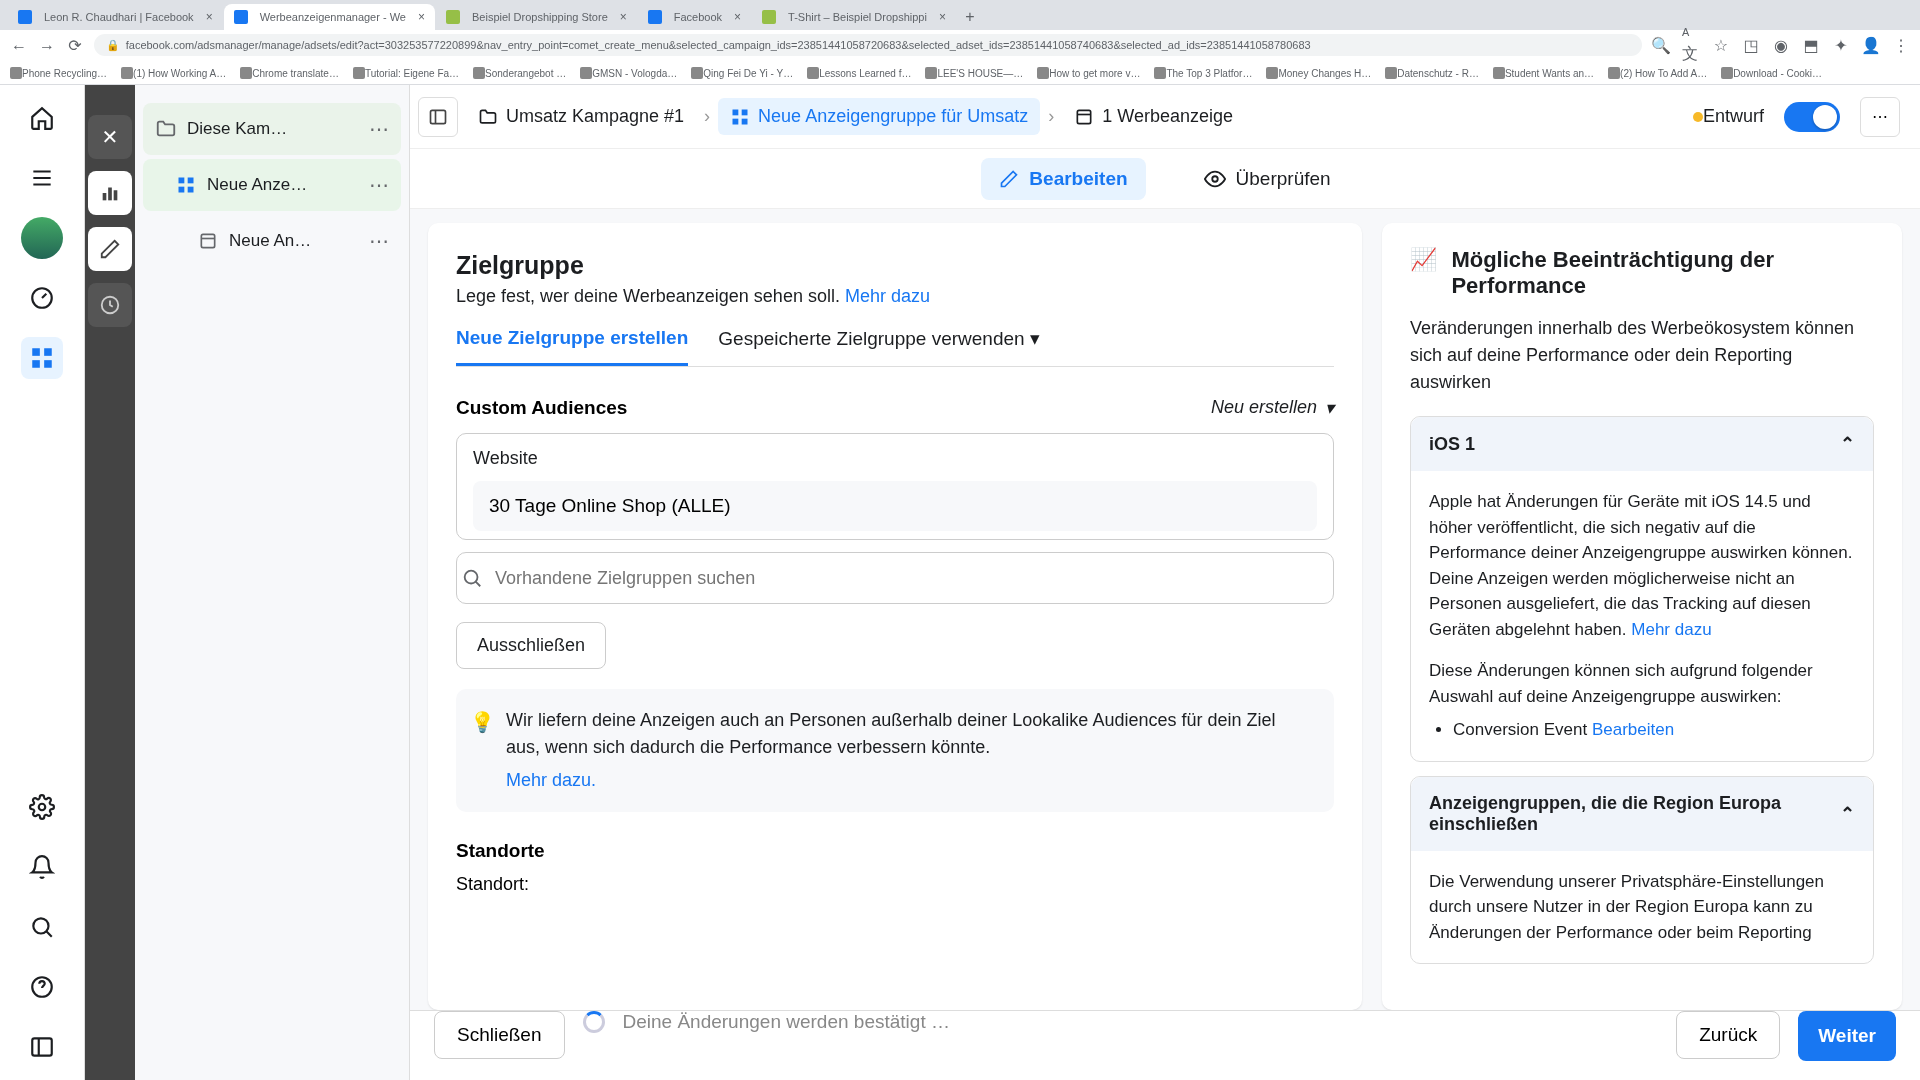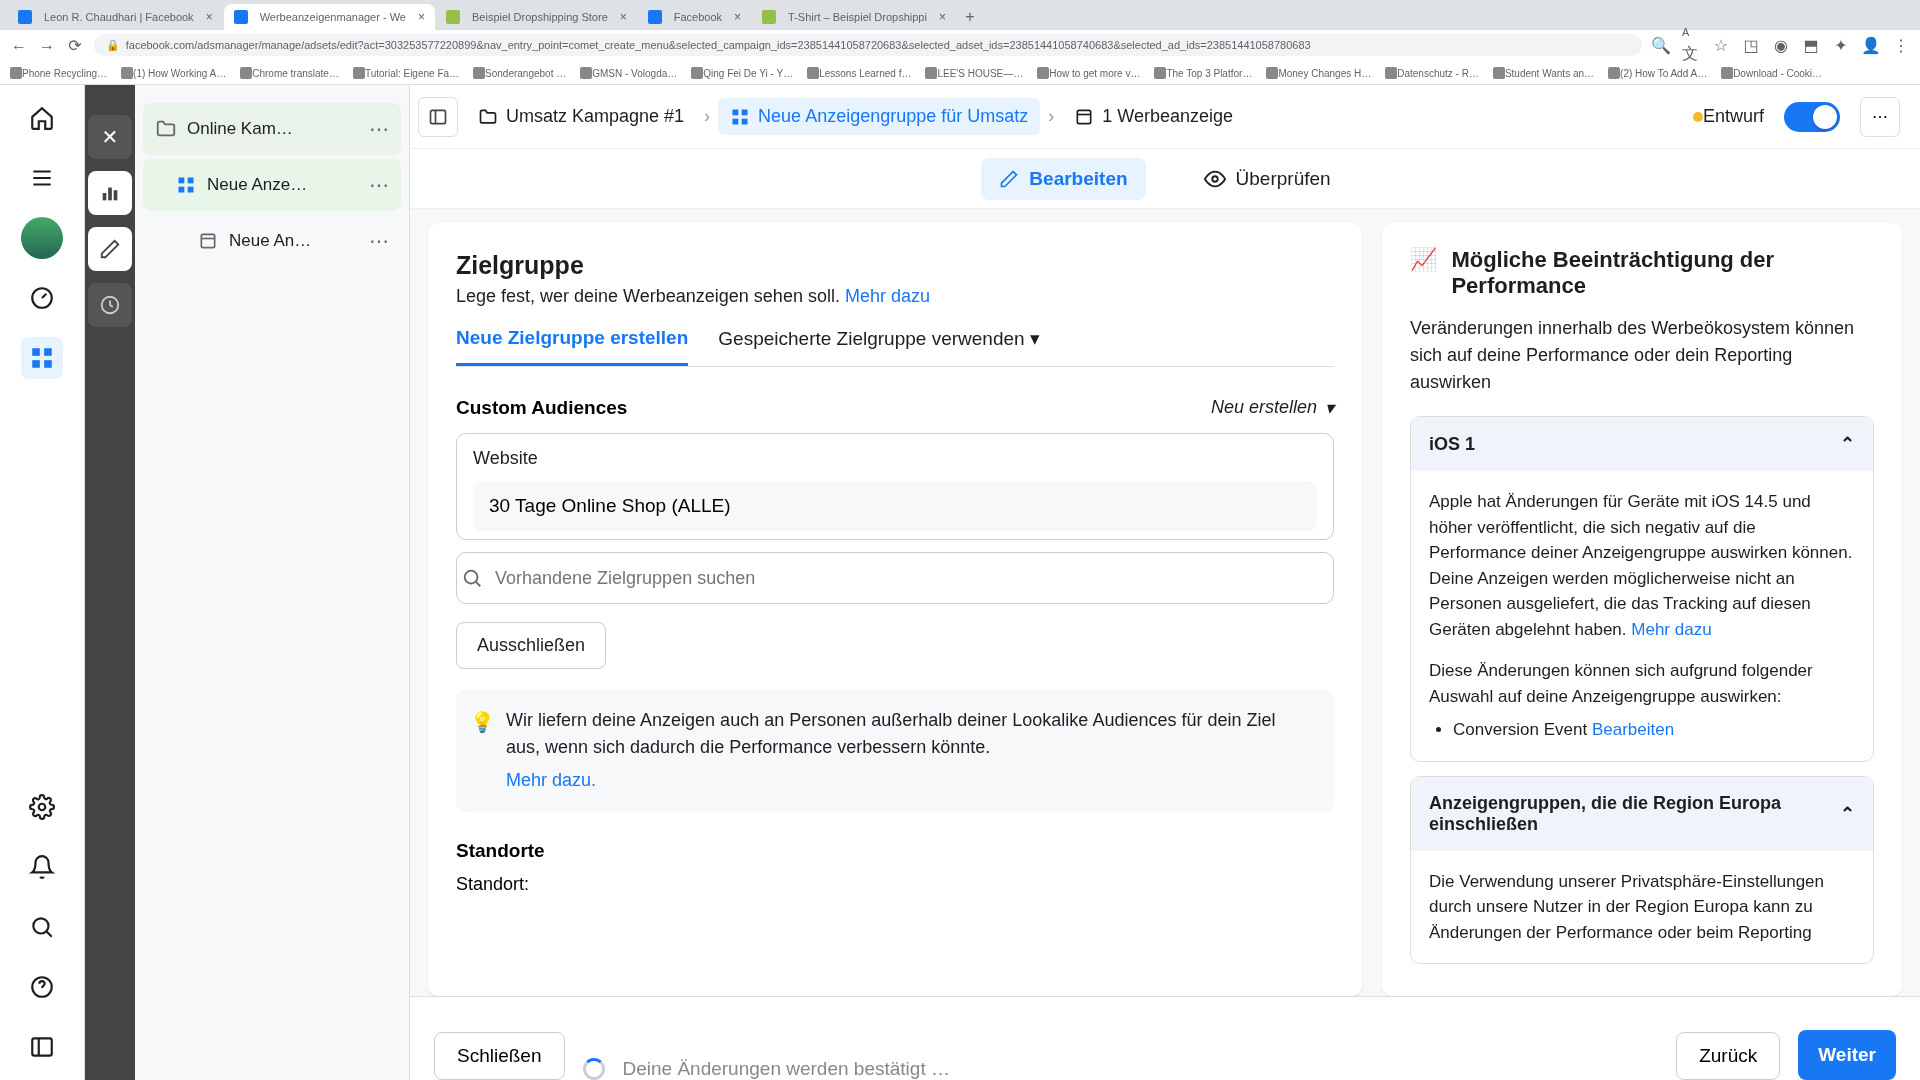--- a/index.html
+++ b/index.html
@@ -103,21 +103,21 @@
 
 .side-title { display:flex; align-items:flex-start; gap:14px; font-size:22px; font-weight:700; color:#1c1e21; margin-bottom:16px; }
 .side-desc { font-size:18px; color:#1c1e21; line-height:1.5; margin-bottom:20px; }
 
 .acc { border:1px solid #ddd; border-radius:10px; margin-bottom:14px; }
 .acc-head { display:flex; justify-content:space-between; align-items:center; padding:16px 18px; font-size:18px; font-weight:600; color:#1c1e21; background:#f0f4fa; border-radius:10px 10px 0 0; }
 .acc-body { padding: 18px; font-size:17px; color:#1c1e21; line-height:1.5; }
 .acc-body ul { padding-left: 24px; margin-top:8px; }
 
 
-.footer { height: 84px; border-top:1px solid #ddd; background:#fff; display:flex; align-items:flex-end; padding:0 24px; gap:18px; }
+.footer { height: 70px; border-top:1px solid #ddd; background:#fff; display:flex; align-items:flex-start; padding:0 24px; gap:18px; }
 .btn-plain { border:1px solid #ccc; background:#fff; border-radius:8px; padding:12px 22px; font-size:19px; }
 .spinner { width:22px; height:22px; border:3px solid #ccd; border-top-color:#1877f2; border-radius:50%; }
 .footer-status { font-size:19px; color:#888; }
 .footer-spacer { flex:1; }
 .btn-primary { background:#1877f2; color:#fff; border:none; border-radius:8px; padding:14px 20px; font-size:19px; font-weight:600; }
 
 svg { display:block; }
 </style>
 </head>
 <body>
@@ -319,21 +319,21 @@
   </div>
 
   <div class="tree">
     <div class="tree-item sel">
       <div class="tree-left">
         <span class="tree-icon">
             <svg width="22" height="22" viewBox="0 0 24 24" fill="none" stroke="currentColor" stroke-width="2">
               <path d="M3 6a2 2 0 012-2h4l2 3h8a2 2 0 012 2v8a2 2 0 01-2 2H5a2 2 0 01-2-2V6z"></path>
             </svg>
           </span>
-        <span class="tree-label">Online Kam…</span>
+        <span class="tree-label">Diese Kam…</span>
       </div>
       <span class="dots">⋯</span>
     </div>
     <div class="tree-item sel2" style="padding-left:32px">
       <div class="tree-left">
         <span class="tree-icon grid">
             <svg width="20" height="20" viewBox="0 0 24 24" fill="currentColor">
               <rect x="3" y="3" width="7" height="7"></rect>
               <rect x="14" y="3" width="7" height="7"></rect>
               <rect x="3" y="14" width="7" height="7"></rect>

